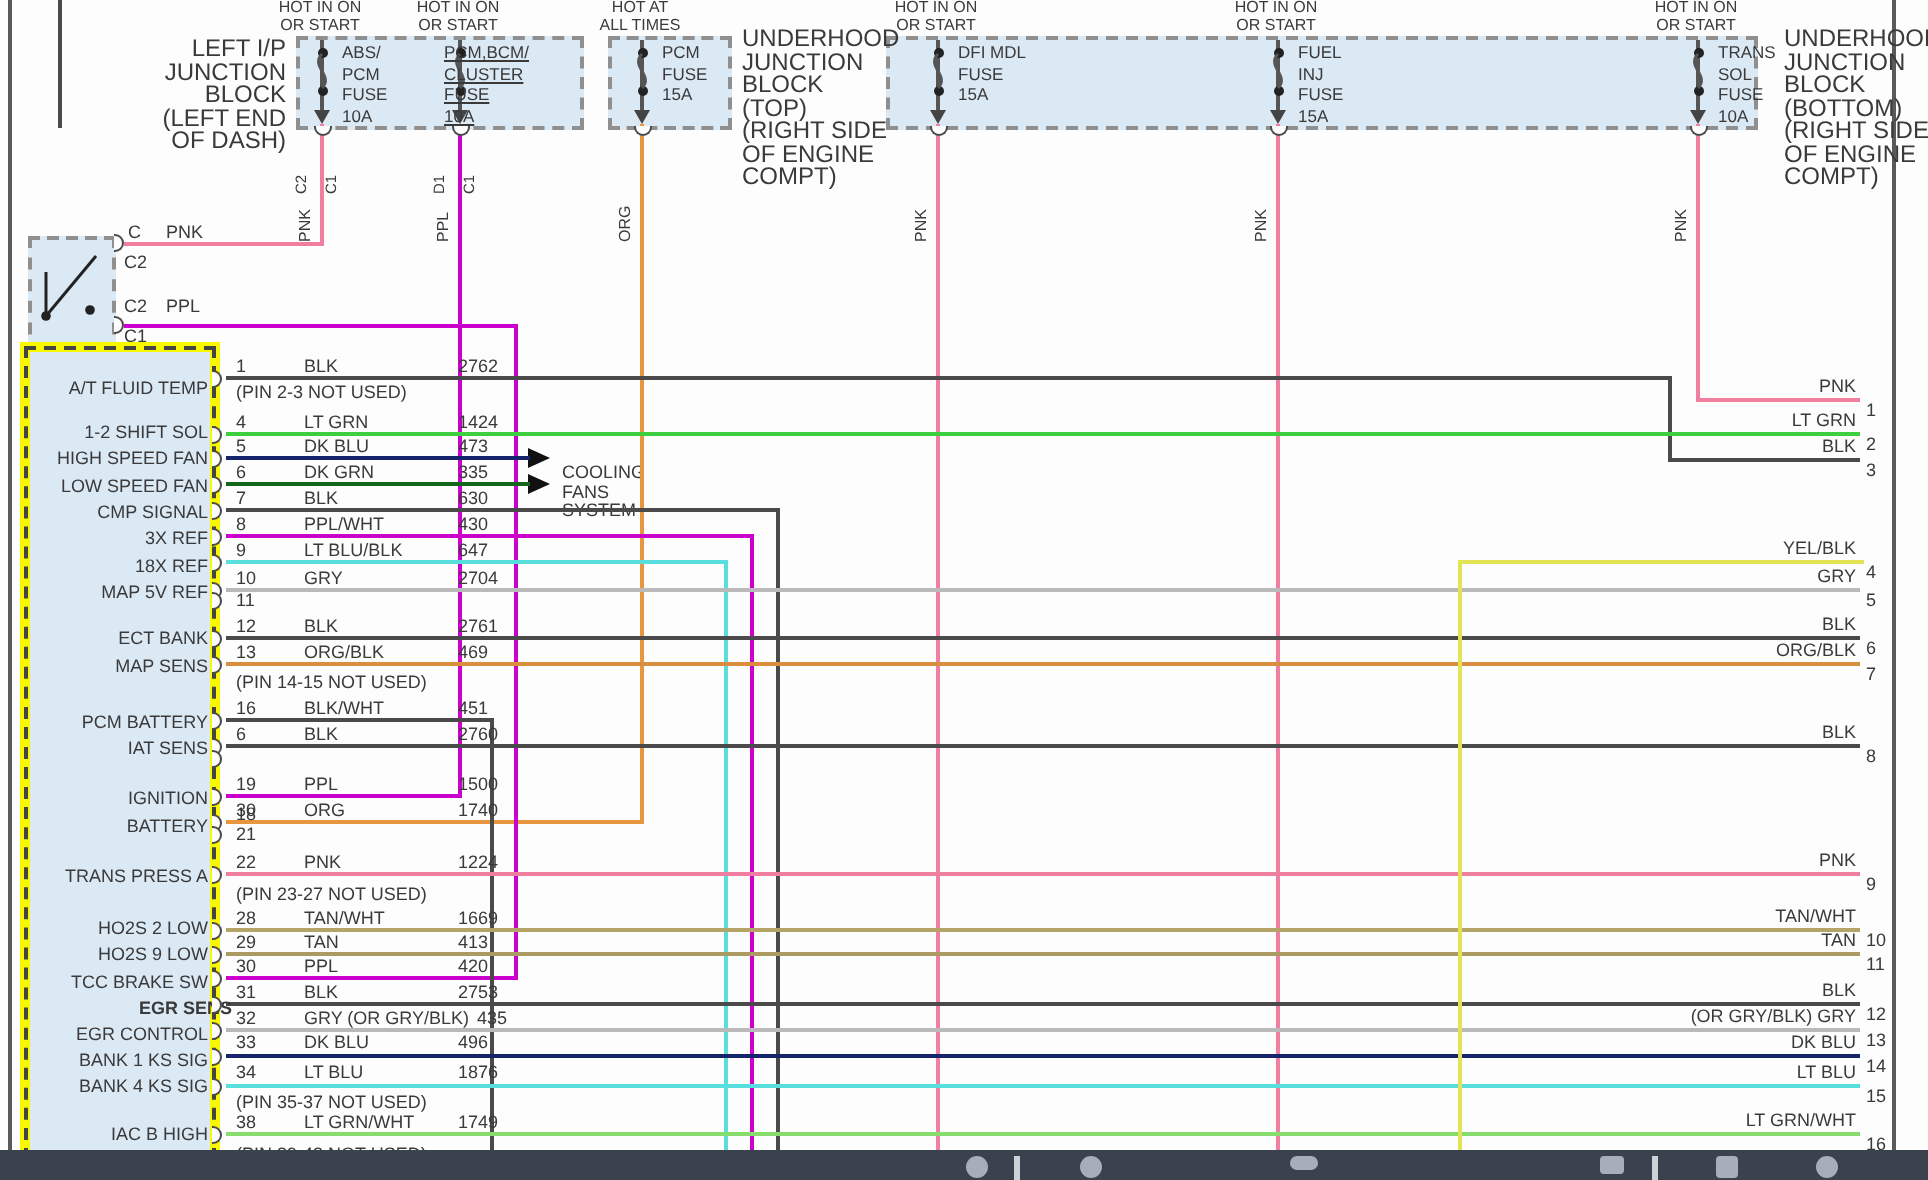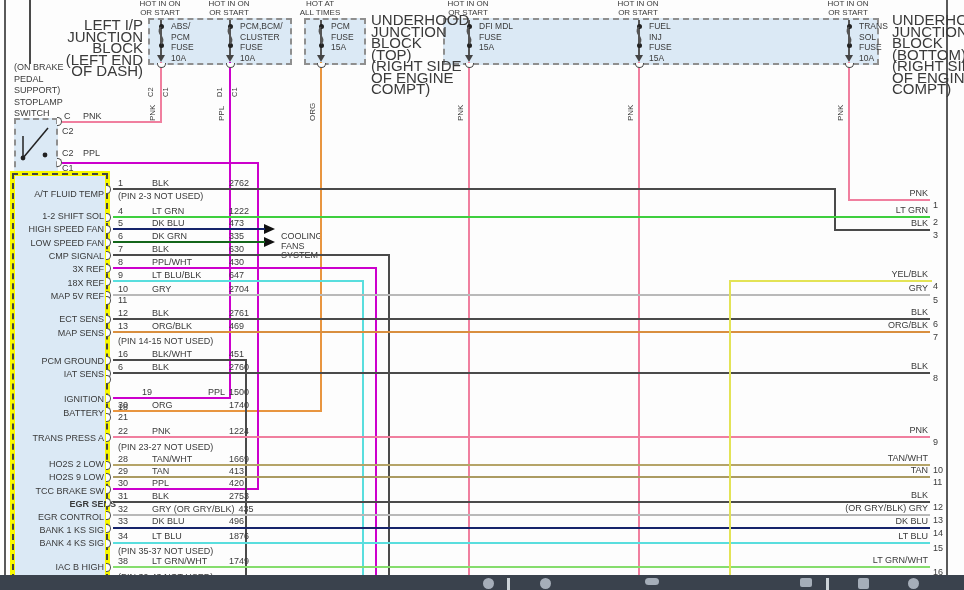--- a/index.html
+++ b/index.html
@@ -24,21 +24,21 @@
   #pcmbox{position:absolute;left:10px;top:171px;width:100px;height:419px;background:#dbe9f5;
           border:5px solid #f8f800;box-sizing:border-box;}
   #pcmdash{position:absolute;left:12px;top:173px;width:96px;height:417px;border:2px dashed #444;box-sizing:border-box;background:transparent;}
   #taskbar{position:absolute;left:0;top:575px;width:964px;height:15px;background:#3a424d;}
   .tbicon{position:absolute;background:#b9c1cc;opacity:.85;}
   .fn{position:absolute;font-size:9px;line-height:10px;text-align:right;width:88px;white-space:nowrap;}
   .edge-label{position:absolute;font-size:9px;line-height:10px;text-align:right;width:110px;white-space:nowrap;}
   .edge-num{position:absolute;font-size:9px;}
   .hot{position:absolute;font-size:8px;line-height:8.5px;text-align:center;width:70px;white-space:pre-line;}
   .fusetxt{position:absolute;font-size:8.5px;line-height:10.5px;white-space:pre-line;}
-  .jb{position:absolute;font-size:15px;line-height:11.5px;white-space:pre-line;}
+  .jb{position:absolute;font-size:12px;line-height:11.5px;white-space:pre-line;}
   svg{position:absolute;overflow:visible;}
 </style>
 </head>
 <body>
 
 <div id="stage">
 
   <div class="v" style="left:4px;top:0;width:2px;height:575px;background:#5a5a5a;"></div>
   <div class="v" style="left:946px;top:0;width:2px;height:575px;background:#5a5a5a;"></div>
 
@@ -59,25 +59,20 @@
 OF ENGINE
 COMPT)</div>
   <div class="jb" style="left:892px;top:14px;">UNDERHOOD
 JUNCTION
 BLOCK
 (BOTTOM)
 (RIGHT SIDE
 OF ENGINE
 COMPT)</div>
 
-  <div class="txt pre" style="left:14px;top:62px;line-height:11.5px;">(ON BRAKE
-PEDAL
-SUPPORT)
-STOPLAMP
-SWITCH</div>
   <div style="position:absolute;left:14px;top:118px;width:44px;height:60px;background:#dbe9f5;border:2px dashed #8f8f8f;box-sizing:border-box;"></div>
   <svg width="44" height="60" style="left:14px;top:118px;">
     <line x1="9" y1="40" x2="34" y2="10" stroke="#222" stroke-width="1.5"></line>
     <line x1="9" y1="18" x2="9" y2="40" stroke="#222" stroke-width="1.5"></line>
     <circle cx="9" cy="40" r="2.4" fill="#222"></circle>
     <circle cx="31" cy="37" r="2.4" fill="#222"></circle>
   </svg>
   <div class="bump" style="left:57px;top:117px;"></div>
   <div class="bump" style="left:57px;top:158px;"></div>
   <div class="txt" style="left:64px;top:111px;">C</div>
@@ -161,21 +156,21 @@
       <div class="hot" style="left: 194px; top: 0px;">HOT IN ON
 OR START</div>
       <div class="v" style="left: 229px; top: 20px; width: 2px; height: 40px; background: rgb(85, 85, 85);"></div>
       <div class="dot" style="left: 227.5px; top: 24px;"></div>
       <div class="dot" style="left: 227.5px; top: 43px;"></div>
       <svg width="12" height="20" style="left: 224px; top: 27px;">
         <path d="M6,0 C0,6 12,11 6,17" stroke="#555" fill="none" stroke-width="1.5"></path>
       </svg>
       <div class="arrowD" style="left: 226px; top: 55px;"></div>
       <div class="bumpd" style="left: 225.5px; top: 63px;"></div>
-      <div class="fusetxt" style="left: 240px; top: 21px;">PCM,BCM/
+      <div class="fusetxt" style="left: 222px; top: 21px; text-decoration: underline;">PCM,BCM/
 CLUSTER
 FUSE
 10A</div>
       <div class="vtxt" style="left: 226px; top: 112px; color: rgb(58, 58, 58);">PPL</div>
       <div class="vtxt" style="left: 224px; top: 88px; font-size: 7.5px;">D1</div>
       <div class="vtxt" style="left: 239px; top: 88px; font-size: 7.5px;">C1</div>
       <div class="hot" style="left: 285px; top: 0px;">HOT AT
 ALL TIMES</div>
       <div class="v" style="left: 320px; top: 20px; width: 2px; height: 40px; background: rgb(85, 85, 85);"></div>
       <div class="dot" style="left: 318.5px; top: 24px;"></div>
@@ -237,21 +232,21 @@
   <div id="rows">
       <div class="row" style="left: 118px; top: 178px;">
         <span class="p">1</span>
         <span class="c">BLK</span>
         <span>2762</span>
       </div>
       <div class="txt" style="left: 118px; top: 191px;">(PIN 2-3 NOT USED)</div>
       <div class="row" style="left: 118px; top: 206px;">
         <span class="p">4</span>
         <span class="c">LT GRN</span>
-        <span>1222</span>
+        <span>1424</span>
       </div>
       <div class="row" style="left: 118px; top: 218px;">
         <span class="p">5</span>
         <span class="c">DK BLU</span>
         <span>473</span>
       </div>
       <div class="row" style="left: 118px; top: 231px;">
         <span class="p">6</span>
         <span class="c">DK GRN</span>
         <span>335</span>
@@ -296,21 +291,21 @@
         <span>451</span>
       </div>
       <div class="row" style="left: 118px; top: 362px;">
         <span class="p">6</span>
         <span class="c">BLK</span>
         <span>2760</span>
       </div>
       <div class="row" style="left: 118px; top: 374px; margin-top: 28px;">
         <span class="p">18</span>
       </div>
-      <div class="row" style="left: 118px; top: 387px; text-align: right;">
+      <div class="row" style="left: 118px; top: 387px;">
         <span class="p">19</span>
         <span class="c">PPL</span>
         <span>1500</span>
       </div>
       <div class="row" style="left: 118px; top: 400px;">
         <span class="p">30</span>
         <span class="c">ORG</span>
         <span>1740</span>
       </div>
       <div class="row" style="left: 118px; top: 412px;">
@@ -367,23 +362,23 @@
     </div>
   <div id="funcs">
       <div class="fn" style="left: 16px; top: 189px;">A/T FLUID TEMP</div>
       <div class="fn" style="left: 16px; top: 211px;">1-2 SHIFT SOL</div>
       <div class="fn" style="left: 16px; top: 224px;">HIGH SPEED FAN</div>
       <div class="fn" style="left: 16px; top: 238px;">LOW SPEED FAN</div>
       <div class="fn" style="left: 16px; top: 251px;">CMP SIGNAL</div>
       <div class="fn" style="left: 16px; top: 264px;">3X REF</div>
       <div class="fn" style="left: 16px; top: 278px;">18X REF</div>
       <div class="fn" style="left: 16px; top: 291px;">MAP 5V REF</div>
-      <div class="fn" style="left: 16px; top: 314px;">ECT SENS</div>
+      <div class="fn" style="left: 16px; top: 314px;">ECT BANK</div>
       <div class="fn" style="left: 16px; top: 328px;">MAP SENS</div>
-      <div class="fn" style="left: 16px; top: 356px;">PCM GROUND</div>
+      <div class="fn" style="left: 16px; top: 356px;">PCM BATTERY</div>
       <div class="fn" style="left: 16px; top: 369px;">IAT SENS</div>
       <div class="fn" style="left: 16px; top: 394px;">IGNITION</div>
       <div class="fn" style="left: 16px; top: 408px;">BATTERY</div>
       <div class="fn" style="left: 16px; top: 433px;">TRANS PRESS A</div>
       <div class="fn" style="left: 16px; top: 459px;">HO2S 2 LOW</div>
       <div class="fn" style="left: 16px; top: 472px;">HO2S 9 LOW</div>
       <div class="fn" style="left: 16px; top: 486px;">TCC BRAKE SW</div>
       <div class="fn" style="left: 28px; top: 499px; font-weight: bold;">EGR SENS</div>
       <div class="fn" style="left: 16px; top: 512px;">EGR CONTROL</div>
       <div class="fn" style="left: 16px; top: 525px;">BANK 1 KS SIG</div>

